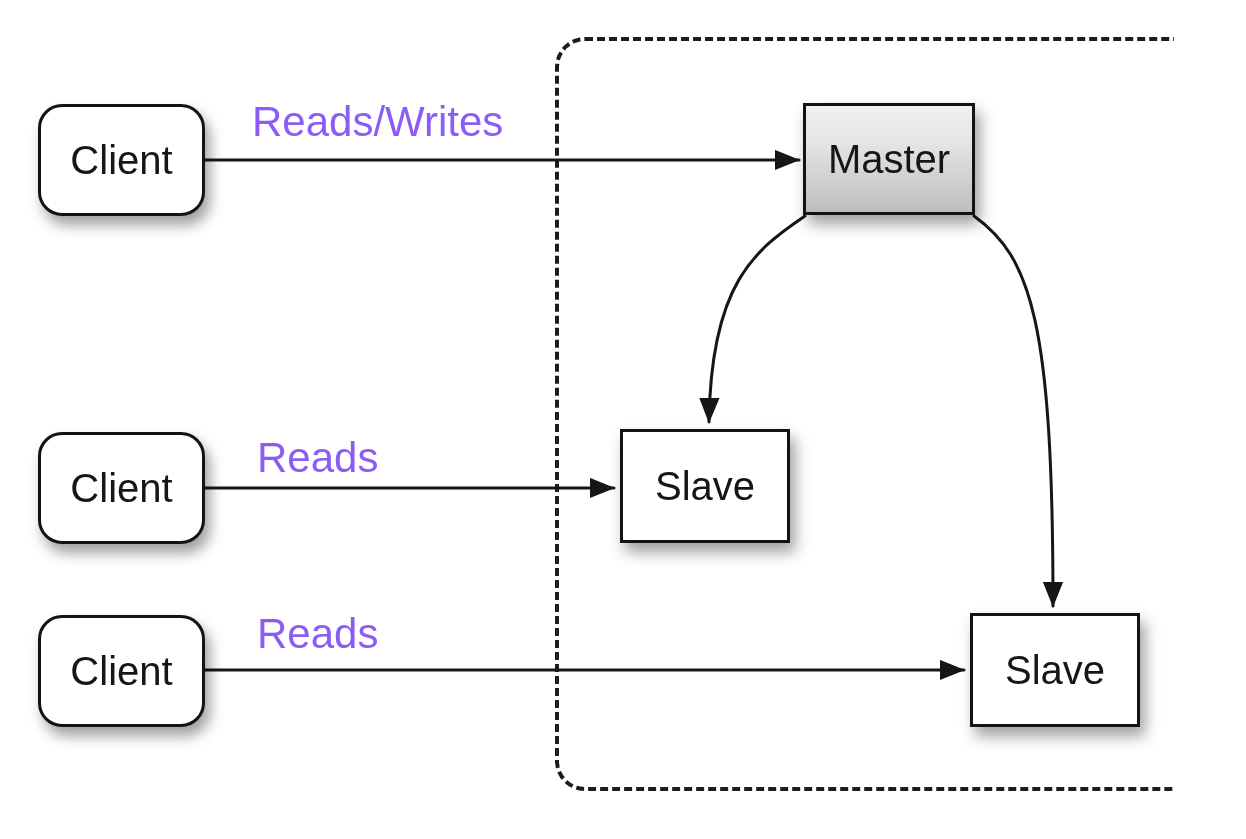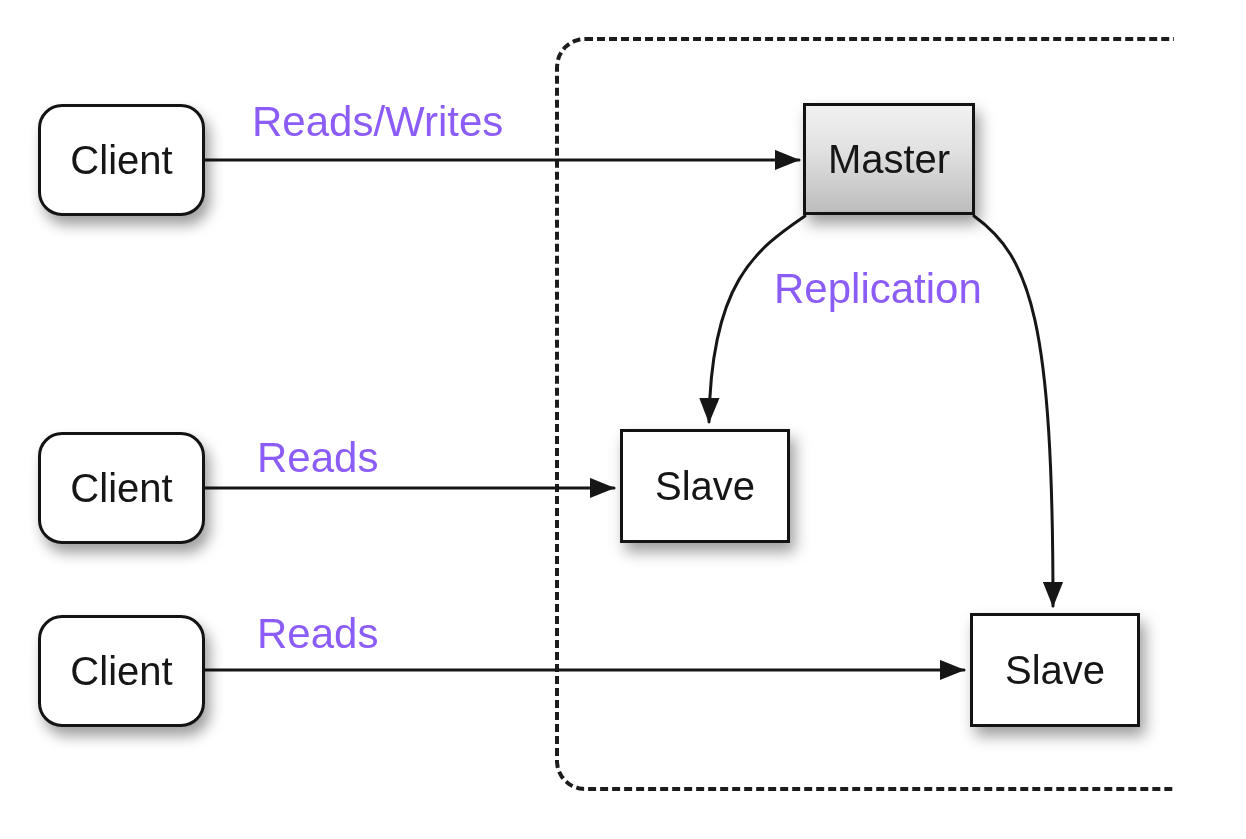--- a/index.html
+++ b/index.html
@@ -122,15 +122,14 @@
   <div class="node slave slave-1">
     <span>Slave</span>
   </div>
   <div class="node slave slave-2">
     <span>Slave</span>
   </div>
 
   <div class="edge-label lbl-reads-writes">Reads/Writes</div>
   <div class="edge-label lbl-reads-2">Reads</div>
   <div class="edge-label lbl-reads-3">Reads</div>
-  <div class="edge-label lbl-replication">Replication</div>
 
 </div>
 
 </body></html>

